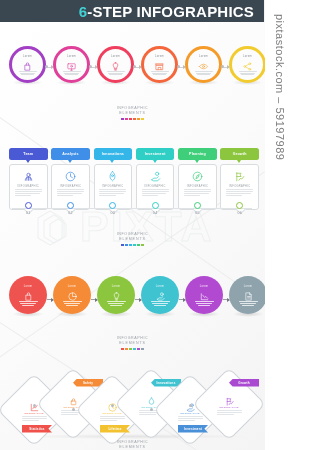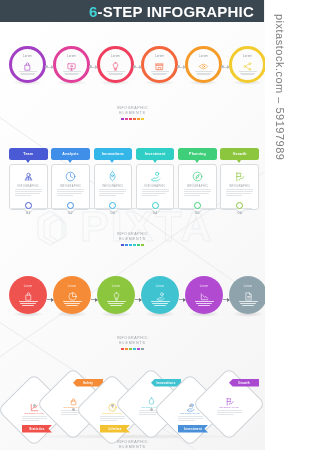--- a/index.html
+++ b/index.html
@@ -175,21 +175,21 @@
     background:radial-gradient(ellipse at center,rgba(0,0,0,.08) 0%,rgba(0,0,0,0) 72%);
   }
 </style>
 </head>
 <body>
 
 <div class="page">
 
   <div class="header">
     <div class="header-title">
-      <span class="accent">6</span><span>-STEP INFOGRAPHIC</span>
+      <span class="accent">6</span><span>-STEP INFOGRAPHICS</span>
     </div>
   </div>
 
   <div class="rail">
     <div class="rail-text">pixtastock.com – 59197989</div>
   </div>
 
   <div class="canvas">
 
     <div class="diag" style="left:0;top:95px;width:330px;transform:rotate(35deg);"></div>

